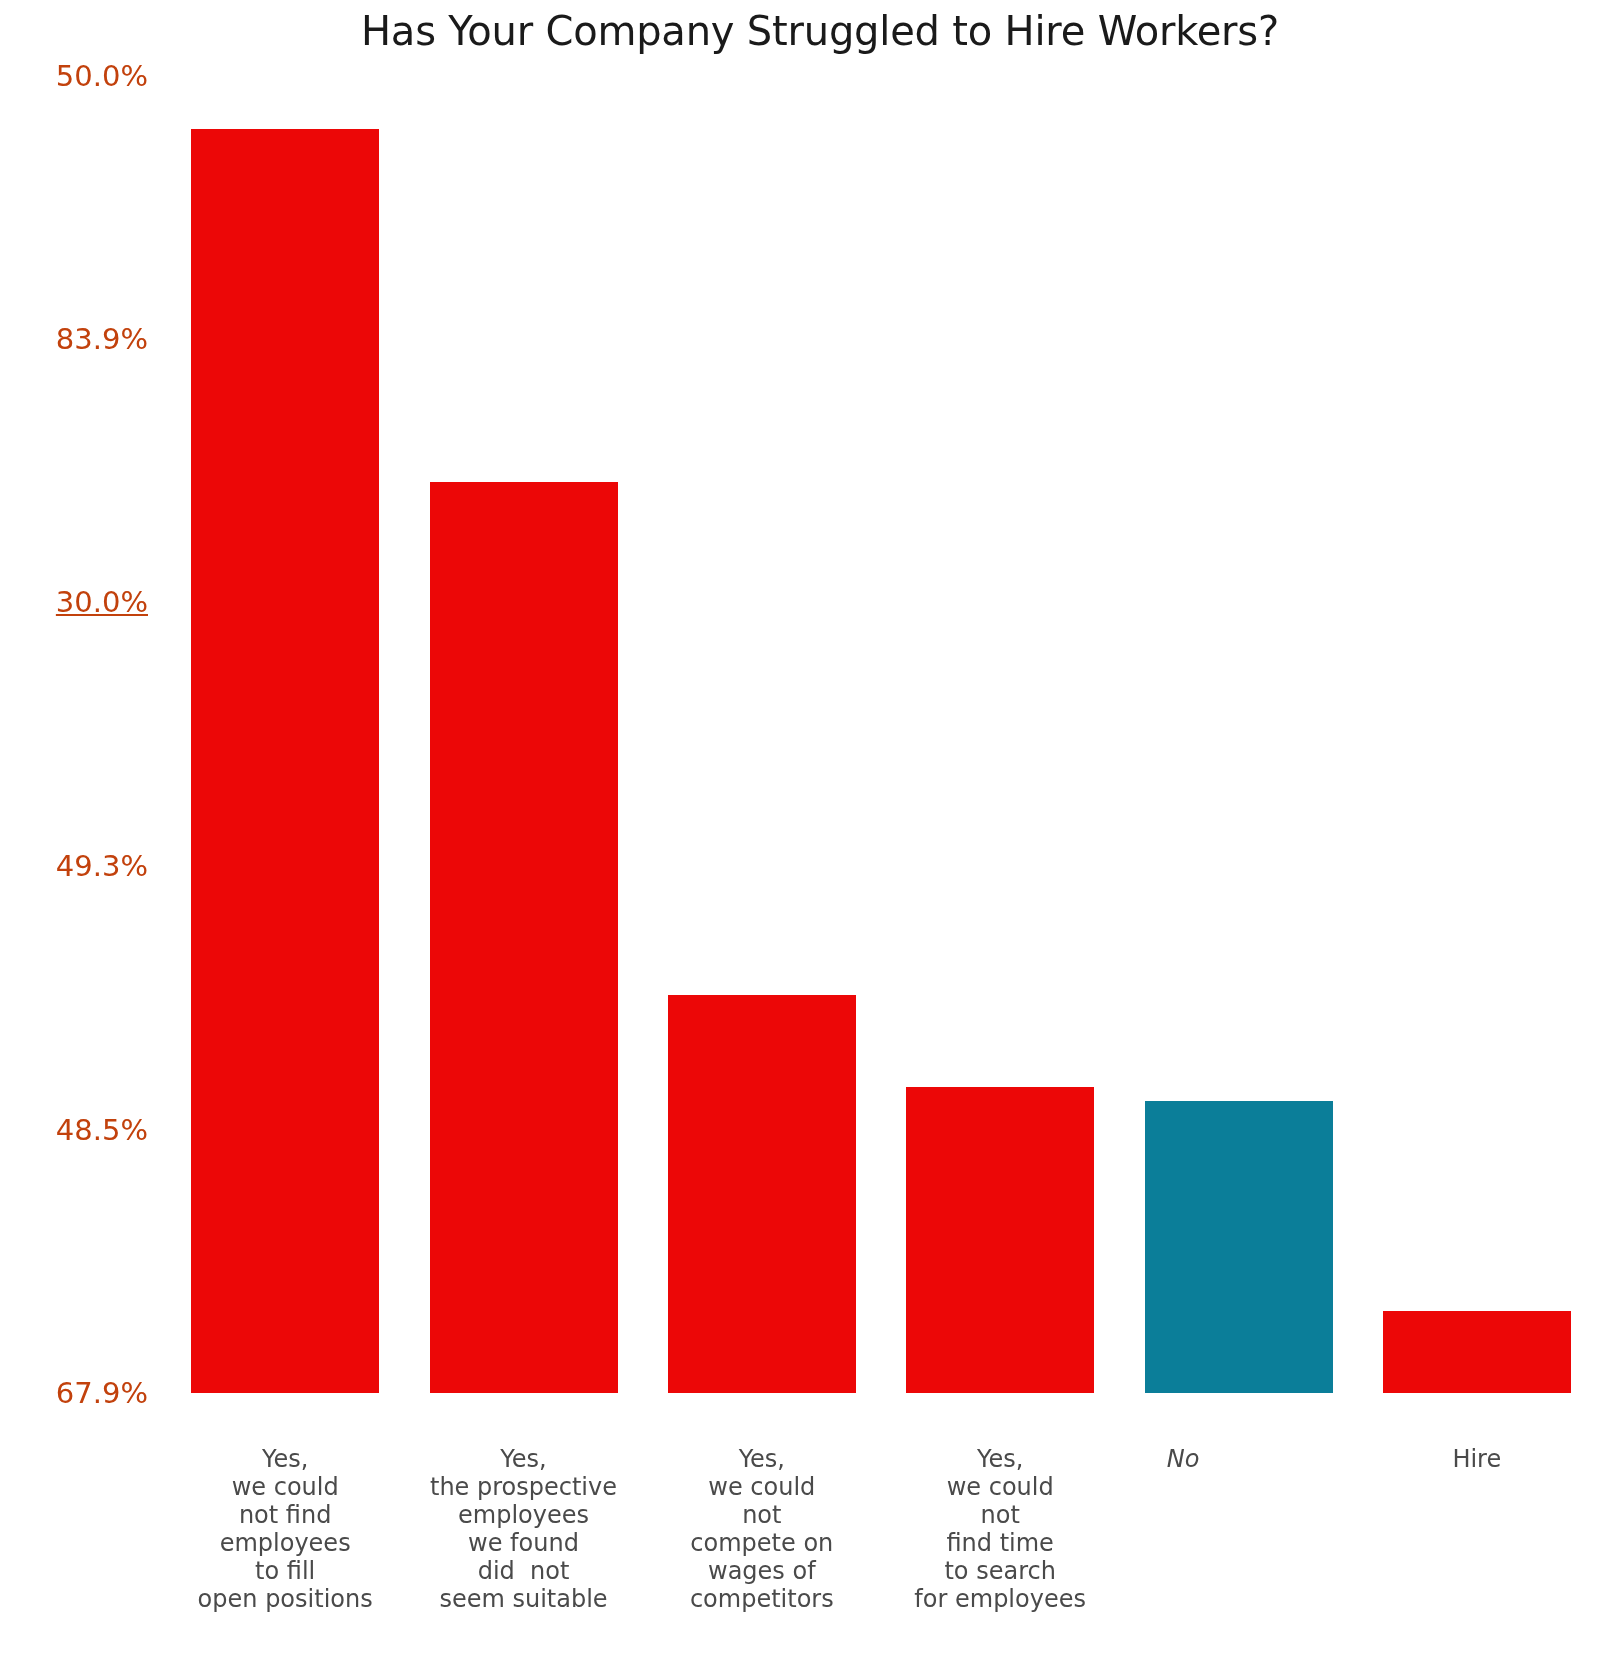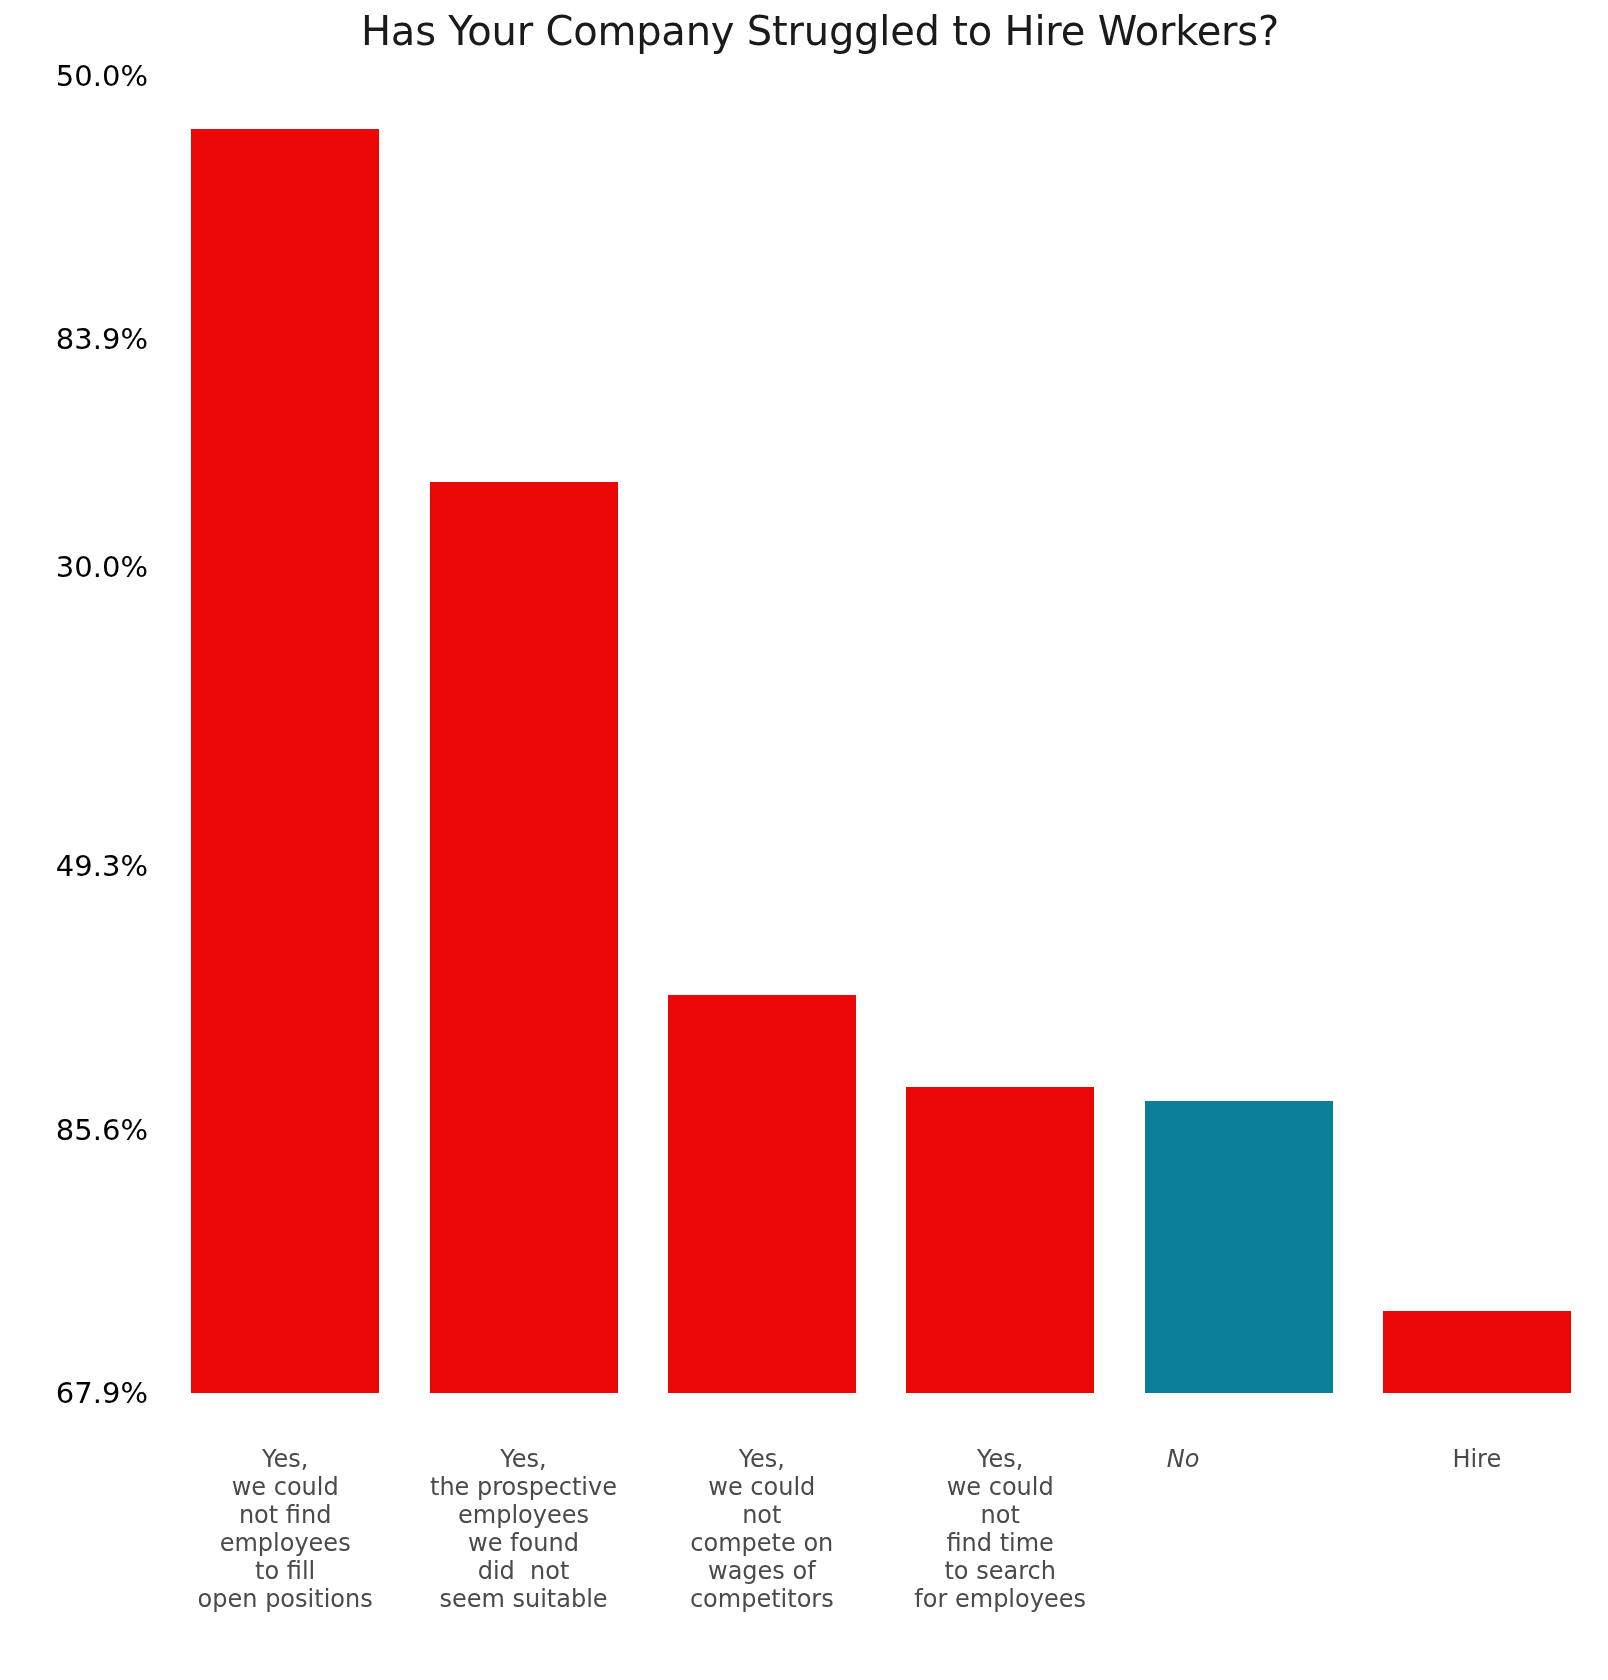--- a/index.html
+++ b/index.html
@@ -52,21 +52,21 @@
     left: 0;
     top: 0;
     width: 150px;
     height: 1680px;
   }
   .y-tick-label {
     position: absolute;
     right: 18px;
     transform: translateY(-50%);
     font-size: 29px;
-    color: #000000;
+    color: #c2410c;
     white-space: nowrap;
     font-family: "DejaVu Sans", "Liberation Sans", sans-serif;
   }
 
   
   .bar {
     position: absolute;
     bottom: 0;
   }
 
@@ -91,23 +91,23 @@
 </style>
 </head>
 <body>
 
 <div id="chart-root">
 
   <div id="chart-title">Has Your Company Struggled to Hire Workers?</div>
 
   <div id="y-axis">
       <div class="y-tick-label" style="top: 1393px;">67.9%</div>
-      <div class="y-tick-label" style="top: 1129.6px;">85.6%</div>
+      <div class="y-tick-label" style="top: 1129.6px;">48.5%</div>
       <div class="y-tick-label" style="top: 866.2px;">49.3%</div>
-      <div class="y-tick-label" style="top: 567px;">30.0%</div>
+      <div class="y-tick-label" style="top: 602px; text-decoration: underline;">30.0%</div>
       <div class="y-tick-label" style="top: 339.4px;">83.9%</div>
       <div class="y-tick-label" style="top: 76px;">50.0%</div>
     </div>
 
   <div id="plot-area">
       <div class="bar" title="Yes, we could not find employees to fill open positions: 48%" style="left: 25.1667px; width: 188px; height: 1264.32px; background: rgb(236, 7, 7);"></div>
       <div class="bar" title="Yes, the prospective employees we found did  not seem suitable: 34.6%" style="left: 263.5px; width: 188px; height: 911.364px; background: rgb(236, 7, 7);"></div>
       <div class="bar" title="Yes, we could not compete on wages of competitors: 15.1%" style="left: 501.833px; width: 188px; height: 397.734px; background: rgb(236, 7, 7);"></div>
       <div class="bar" title="Yes, we could not find time to search for employees: 11.6%" style="left: 740.167px; width: 188px; height: 305.544px; background: rgb(236, 7, 7);"></div>
       <div class="bar" title="No: 11.1%" style="left: 978.5px; width: 188px; height: 292.374px; background: rgb(11, 126, 153);"></div>

